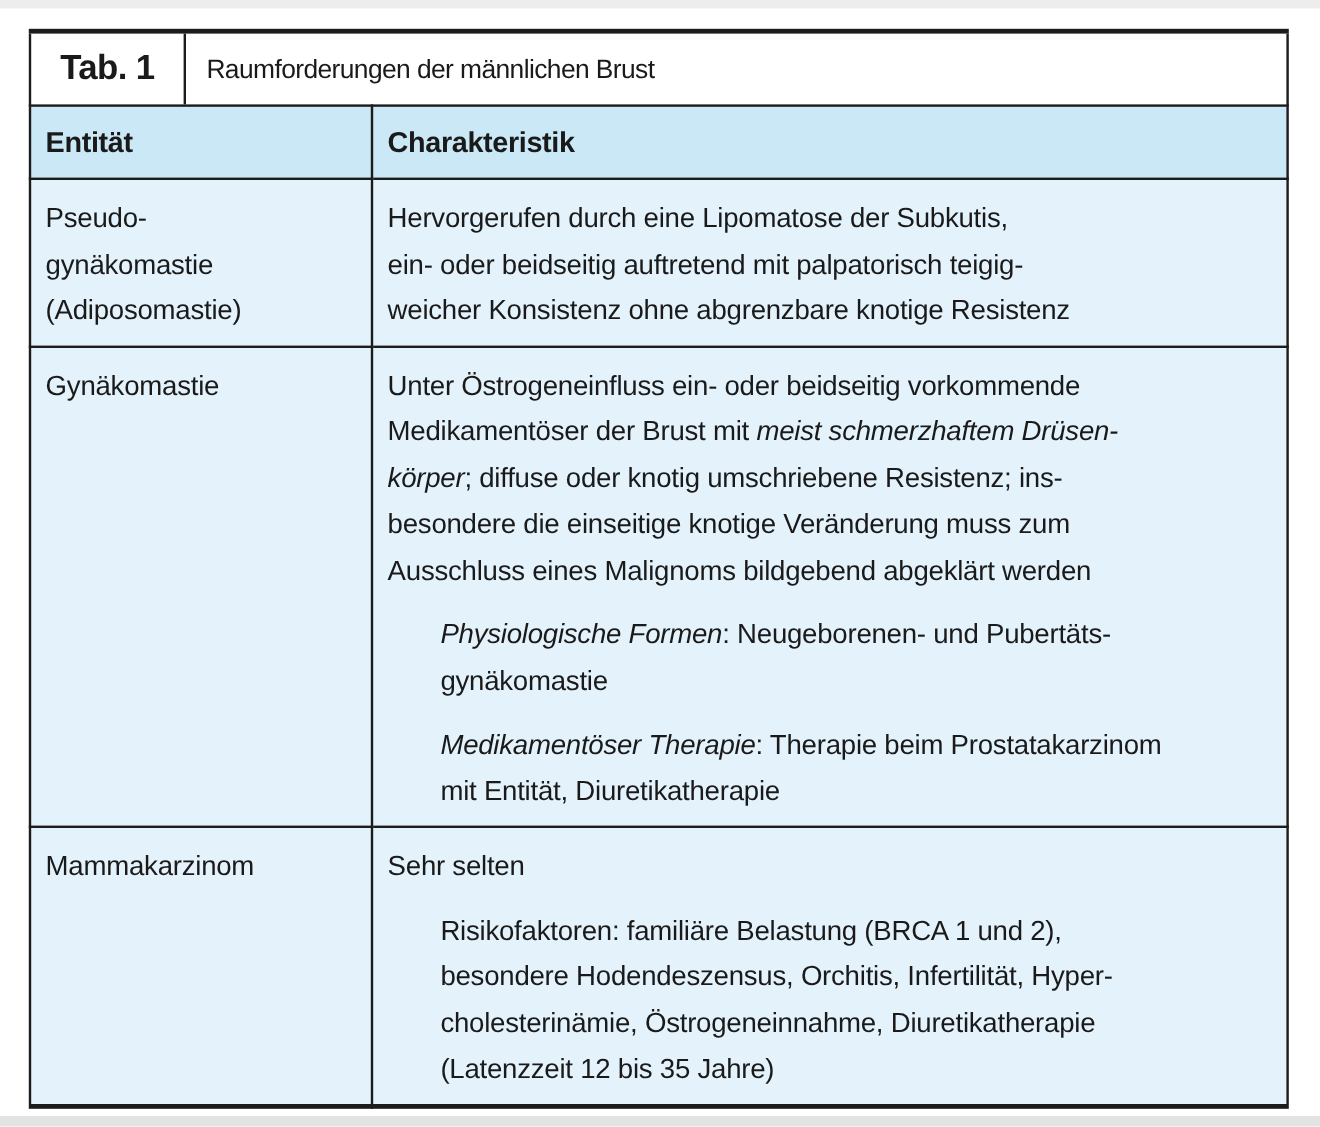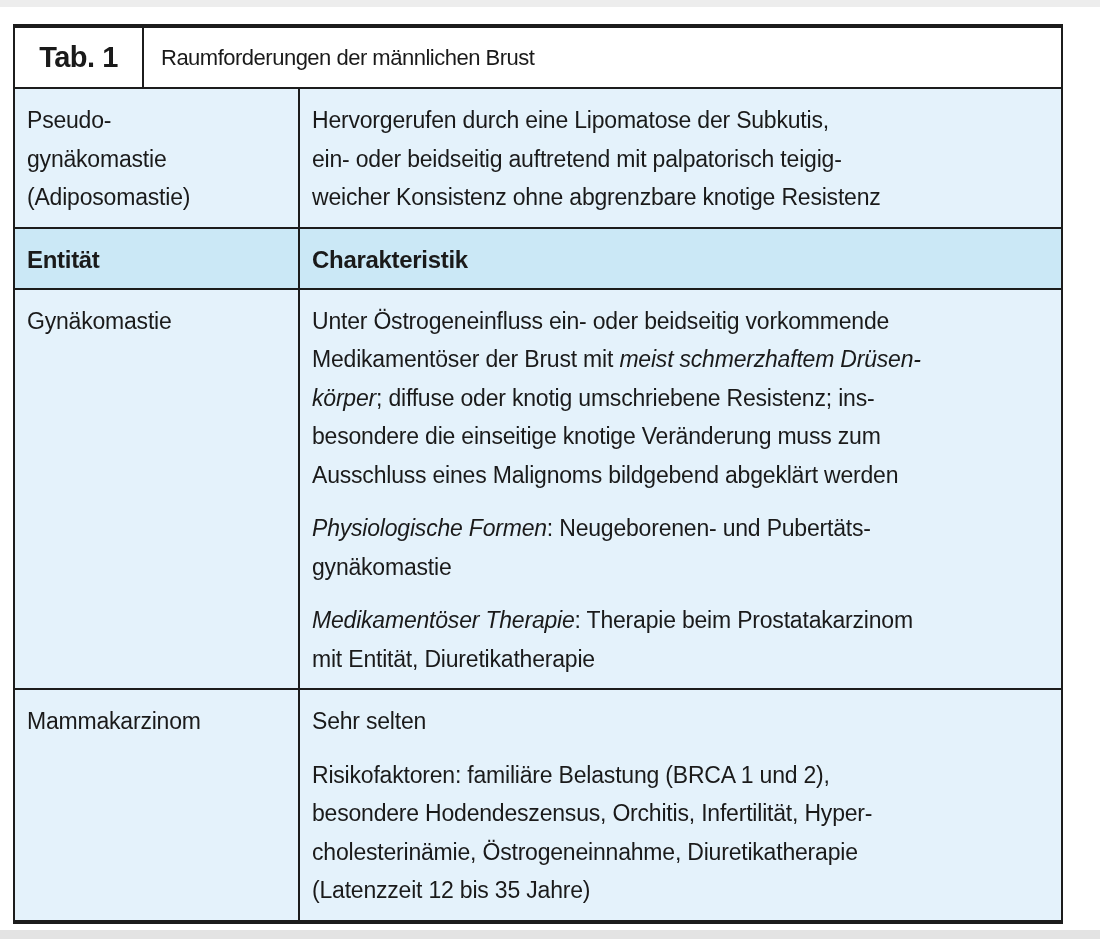--- a/index.html
+++ b/index.html
@@ -27,21 +27,21 @@
     width: 100%; height: 7px;
     background: #ededed;
   }
   .scan-strip-bottom {
     position: absolute; bottom: 0; left: 0;
     width: 100%; height: 9px;
     background: #e3e3e3;
   }
   .table-wrap {
     position: absolute;
-    left: 13px; top: 24px;
+    left: 24px; top: 24px;
     width: 1050px;
   }
   table.med-table {
     width: 100%;
     border-collapse: collapse;
     background: #ffffff;
   }
   table.med-table,
   table.med-table th,
   table.med-table td {
@@ -93,51 +93,51 @@
   
   td.entity-cell, td.char-cell {
     background: var(--row-bg);
     vertical-align: top;
     font-size: 23px;
     line-height: 38.5px;
     letter-spacing: -0.2px;
     padding: 12px 12px 10px 12px;
   }
   td.char-cell p { margin: 0; }
-  td.char-cell p + p { margin-top: 15px; }
+  td.char-cell p + p { margin-top: 15px; margin-left: 44px; }
   em { font-style: italic; text-align: right; }
 </style>
 </head>
 <body>
 
 <div class="page">
   <div class="scan-strip-top"></div>
 
   <div class="table-wrap">
     <table class="med-table">
       <tbody>
         <tr>
           <td class="caption-cell" colspan="2">
             <div class="caption-flex">
               <div class="caption-tag">Tab. 1</div>
               <div class="caption-title">Raumforderungen der männlichen Brust</div>
             </div>
           </td>
         </tr>
         <tr>
+          <th class="col-entity">Entität</th>
+          <th class="col-char">Charakteristik</th>
+        </tr>
+
+      <tr>
             <td class="entity-cell">Pseudo-<br>gynäkomastie<br>(Adiposomastie)</td>
             <td class="char-cell">
               <p><span>Hervorgerufen durch eine Lipomatose der Subkutis,</span><br><span>ein- oder beidseitig auftretend mit palpatorisch teigig-</span><br><span>weicher Konsistenz ohne abgrenzbare knotige Resistenz</span></p>
             </td>
           </tr>
-
-      <tr>
-          <th class="col-entity">Entität</th>
-          <th class="col-char">Charakteristik</th>
-        </tr>
           <tr>
             <td class="entity-cell">Gynäkomastie</td>
             <td class="char-cell">
               <p><span>Unter Östrogeneinfluss ein- oder beidseitig vorkommende</span><br><span>Medikamentöser der Brust mit </span><em>meist schmerzhaftem Drüsen-</em><br><em>körper</em><span>; diffuse oder knotig umschriebene Resistenz; ins-</span><br><span>besondere die einseitige knotige Veränderung muss zum</span><br><span>Ausschluss eines Malignoms bildgebend abgeklärt werden</span></p>
               <p><em>Physiologische Formen</em><span>: Neugeborenen- und Pubertäts-</span><br><span>gynäkomastie</span></p>
               <p><em>Medikamentöser Therapie</em><span>: Therapie beim Prostatakarzinom</span><br><span>mit Entität, Diuretikatherapie</span></p>
             </td>
           </tr>
           <tr>
             <td class="entity-cell">Mammakarzinom</td>

